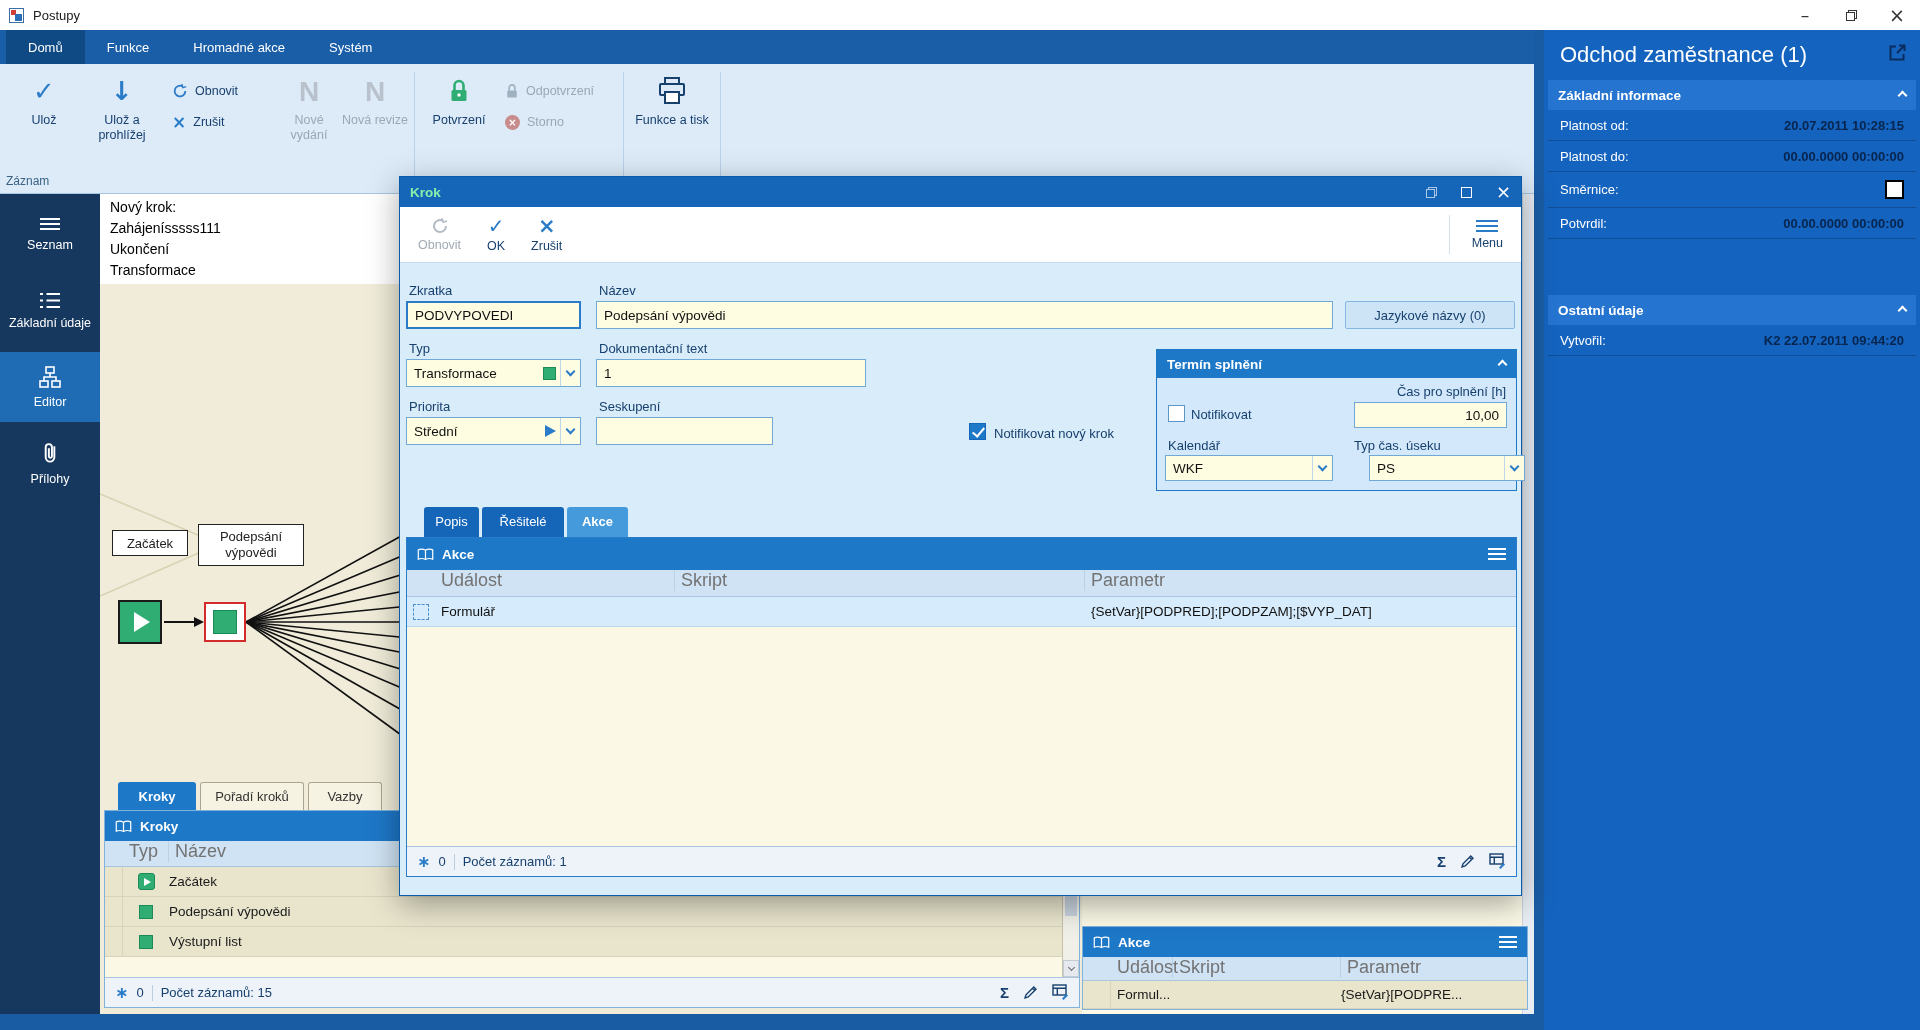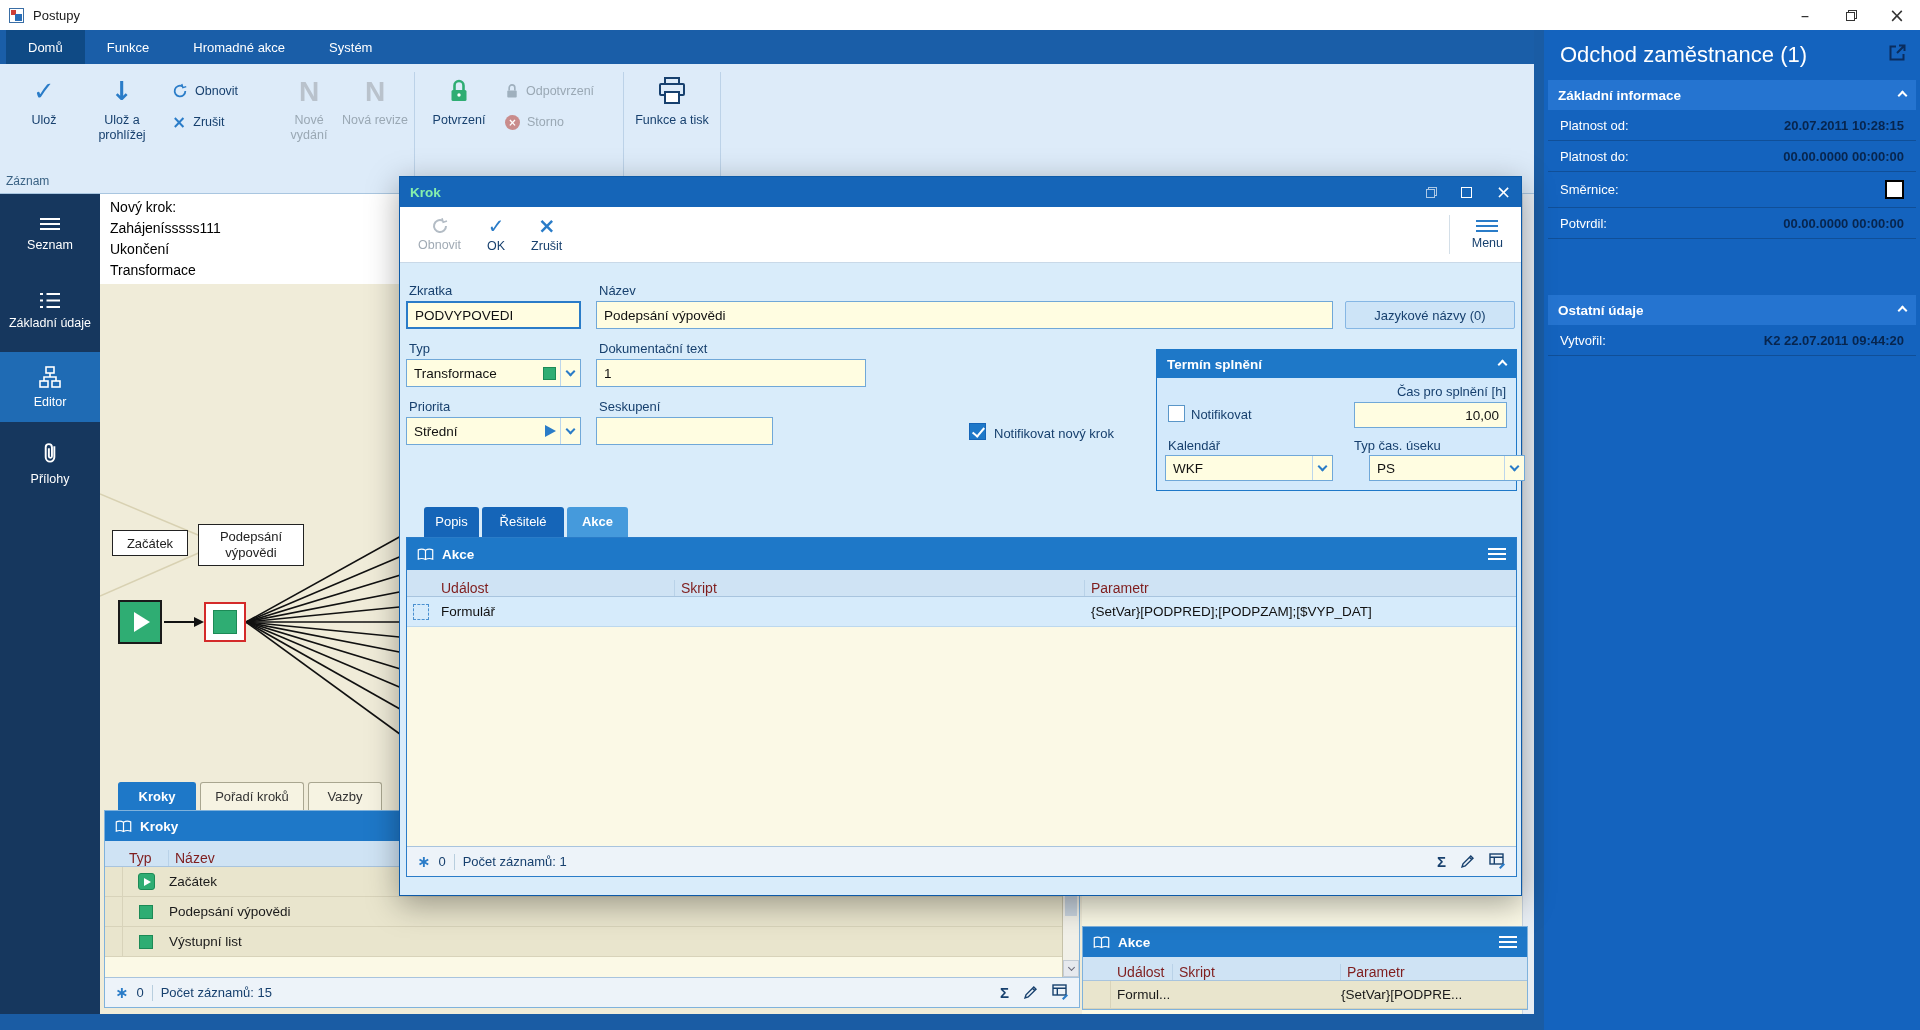--- a/index.html
+++ b/index.html
@@ -38,21 +38,21 @@
 .bigcb{display:inline-block;width:19px;height:19px;background:#fff;border:2px solid #000}
 .play16{width:17px;height:17px;background:#2fad73;border:1px solid #1c8a56;border-radius:3px;position:relative;display:inline-block}
 .play16::after{content:"";position:absolute;left:5px;top:3.5px;border-left:7px solid #fff;border-top:4px solid transparent;border-bottom:4px solid transparent}
 .gsq{width:14px;height:14px;background:#2fad73;border:1px solid #1c8a56;display:inline-block}
 .storno-ic{width:15px;height:15px;border-radius:50%;background:#c98c8c;color:#fff;font-size:10px;display:inline-flex;align-items:center;justify-content:center;font-weight:bold}
 
 .side-item{min-height:70px;display:flex;flex-direction:column;align-items:center;justify-content:center;gap:7px;color:#fff;font-size:12.5px;text-align:center;padding:6px 4px;margin-top:6px}
 .side-item.active{background:#1f6bb4}
 
 .phead{height:30px;background:#1e78c8;display:flex;align-items:center;gap:8px;padding:0 10px;color:#fff;font-weight:bold;font-size:13.5px}
-.colhead{background:#cfe3f4;border-bottom:1px solid #a8c4de;color:#7f1d1d;font-size:14px;display:flex;align-items:flex-end}
+.colhead{background:#cfe3f4;border-bottom:1px solid #a8c4de;color:#737373;font-size:18px;display:flex;align-items:flex-start}
 .colhead>div{padding:0 6px;border-right:1px solid #b9d2e8;display:flex;align-items:center}
 .trow{display:flex;height:30px;background:#e9e5cd;border-bottom:1px solid #d8d3ba;align-items:center;font-size:13.5px;color:#1a1a1a}
 .selcell{width:18px;height:100%;border-right:1px solid #d8d3ba}
 .iconcell{width:46px;display:flex;justify-content:center;align-items:center}
 .statusbar{height:30px;background:#edf3f9;border-top:1px solid #a8c4de;display:flex;align-items:center;gap:8px;padding:0 10px;font-size:13px;color:#17406e}
 .ssep{width:1px;height:16px;background:#b8cede}
 .star{color:#2a7cc8;font-size:16px;font-weight:bold}
 
 .btab{position:absolute;height:28px;line-height:27px;text-align:center;font-size:13px;background:#f6f3e2;border:1px solid #a9a690;border-bottom:none;color:#333;border-radius:3px 3px 0 0}
 .btab.active{background:#1e78c8;color:#fff;border-color:#1e78c8;font-weight:bold}

